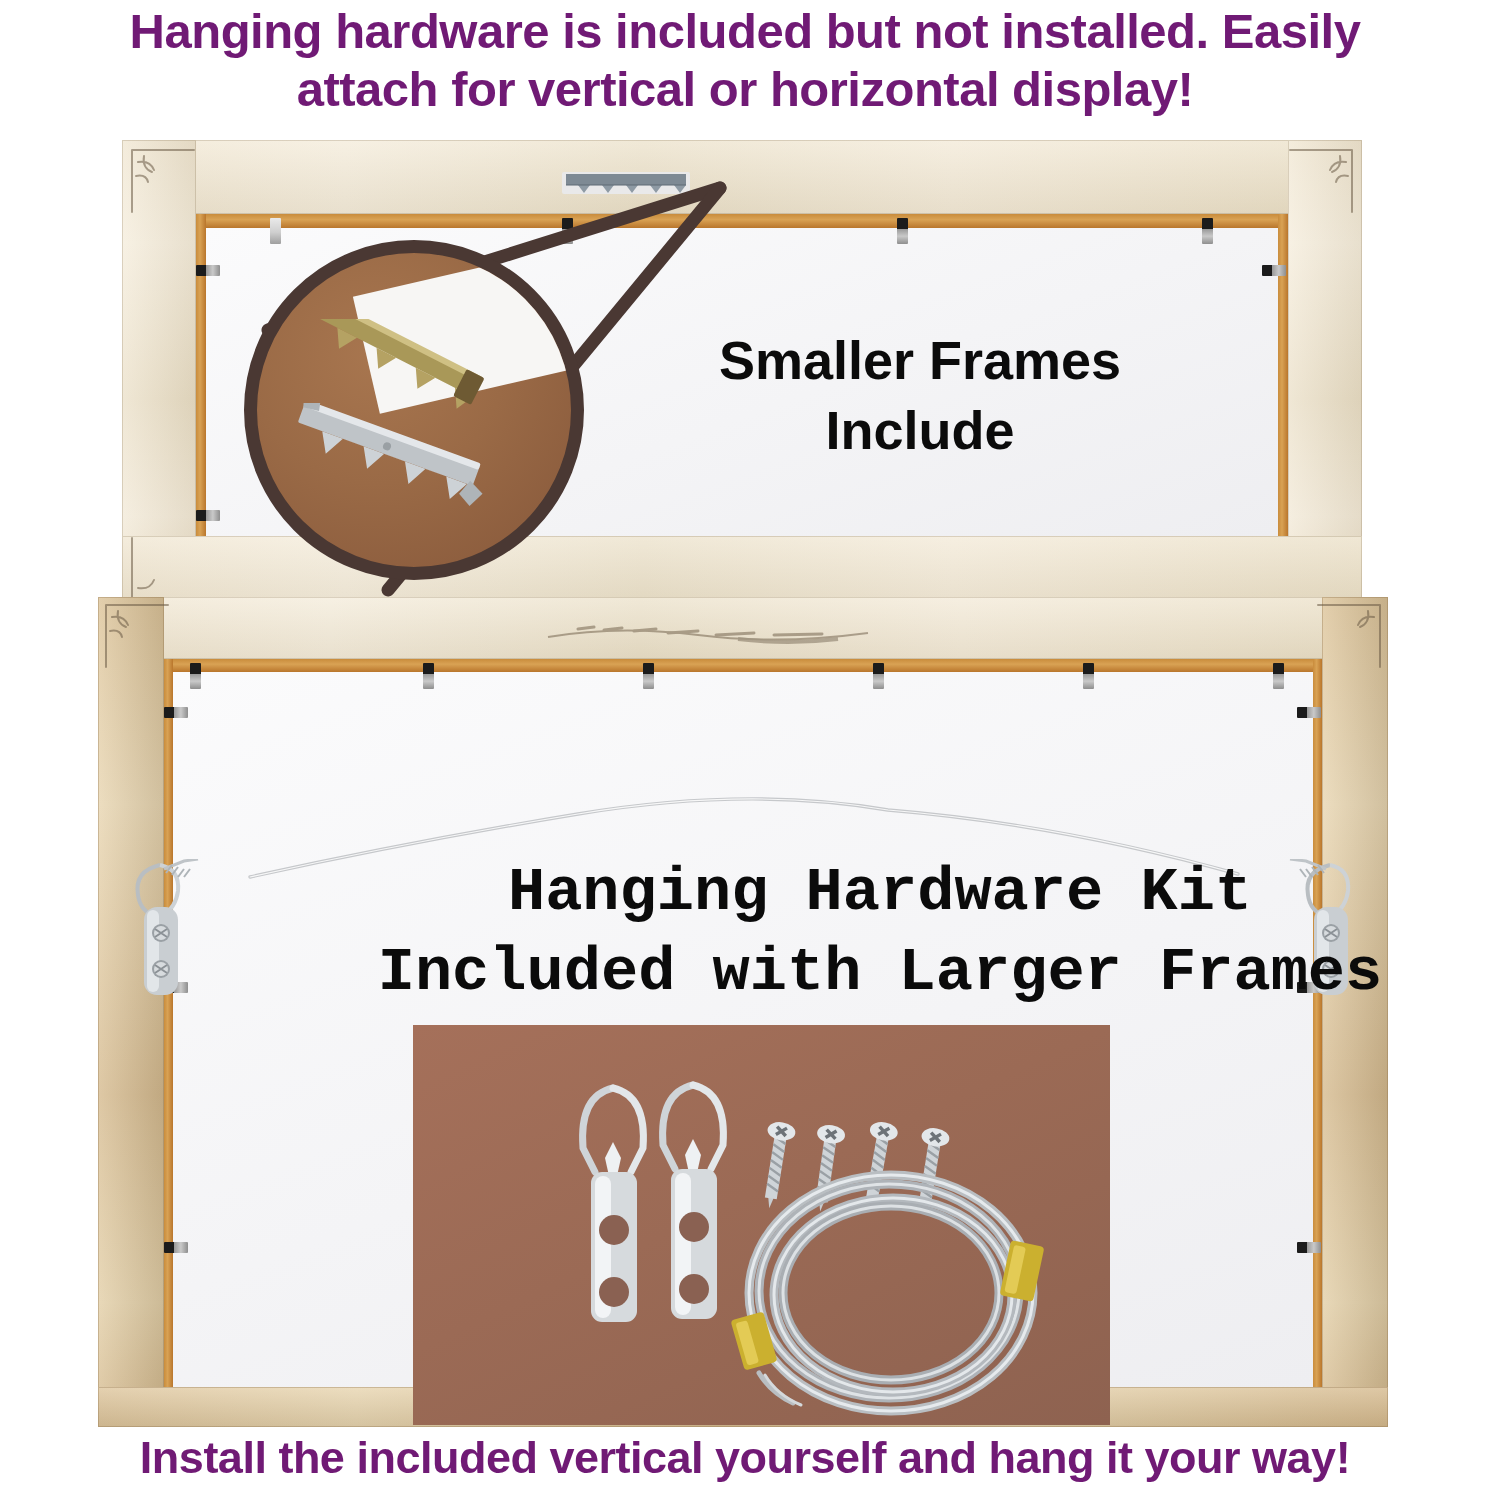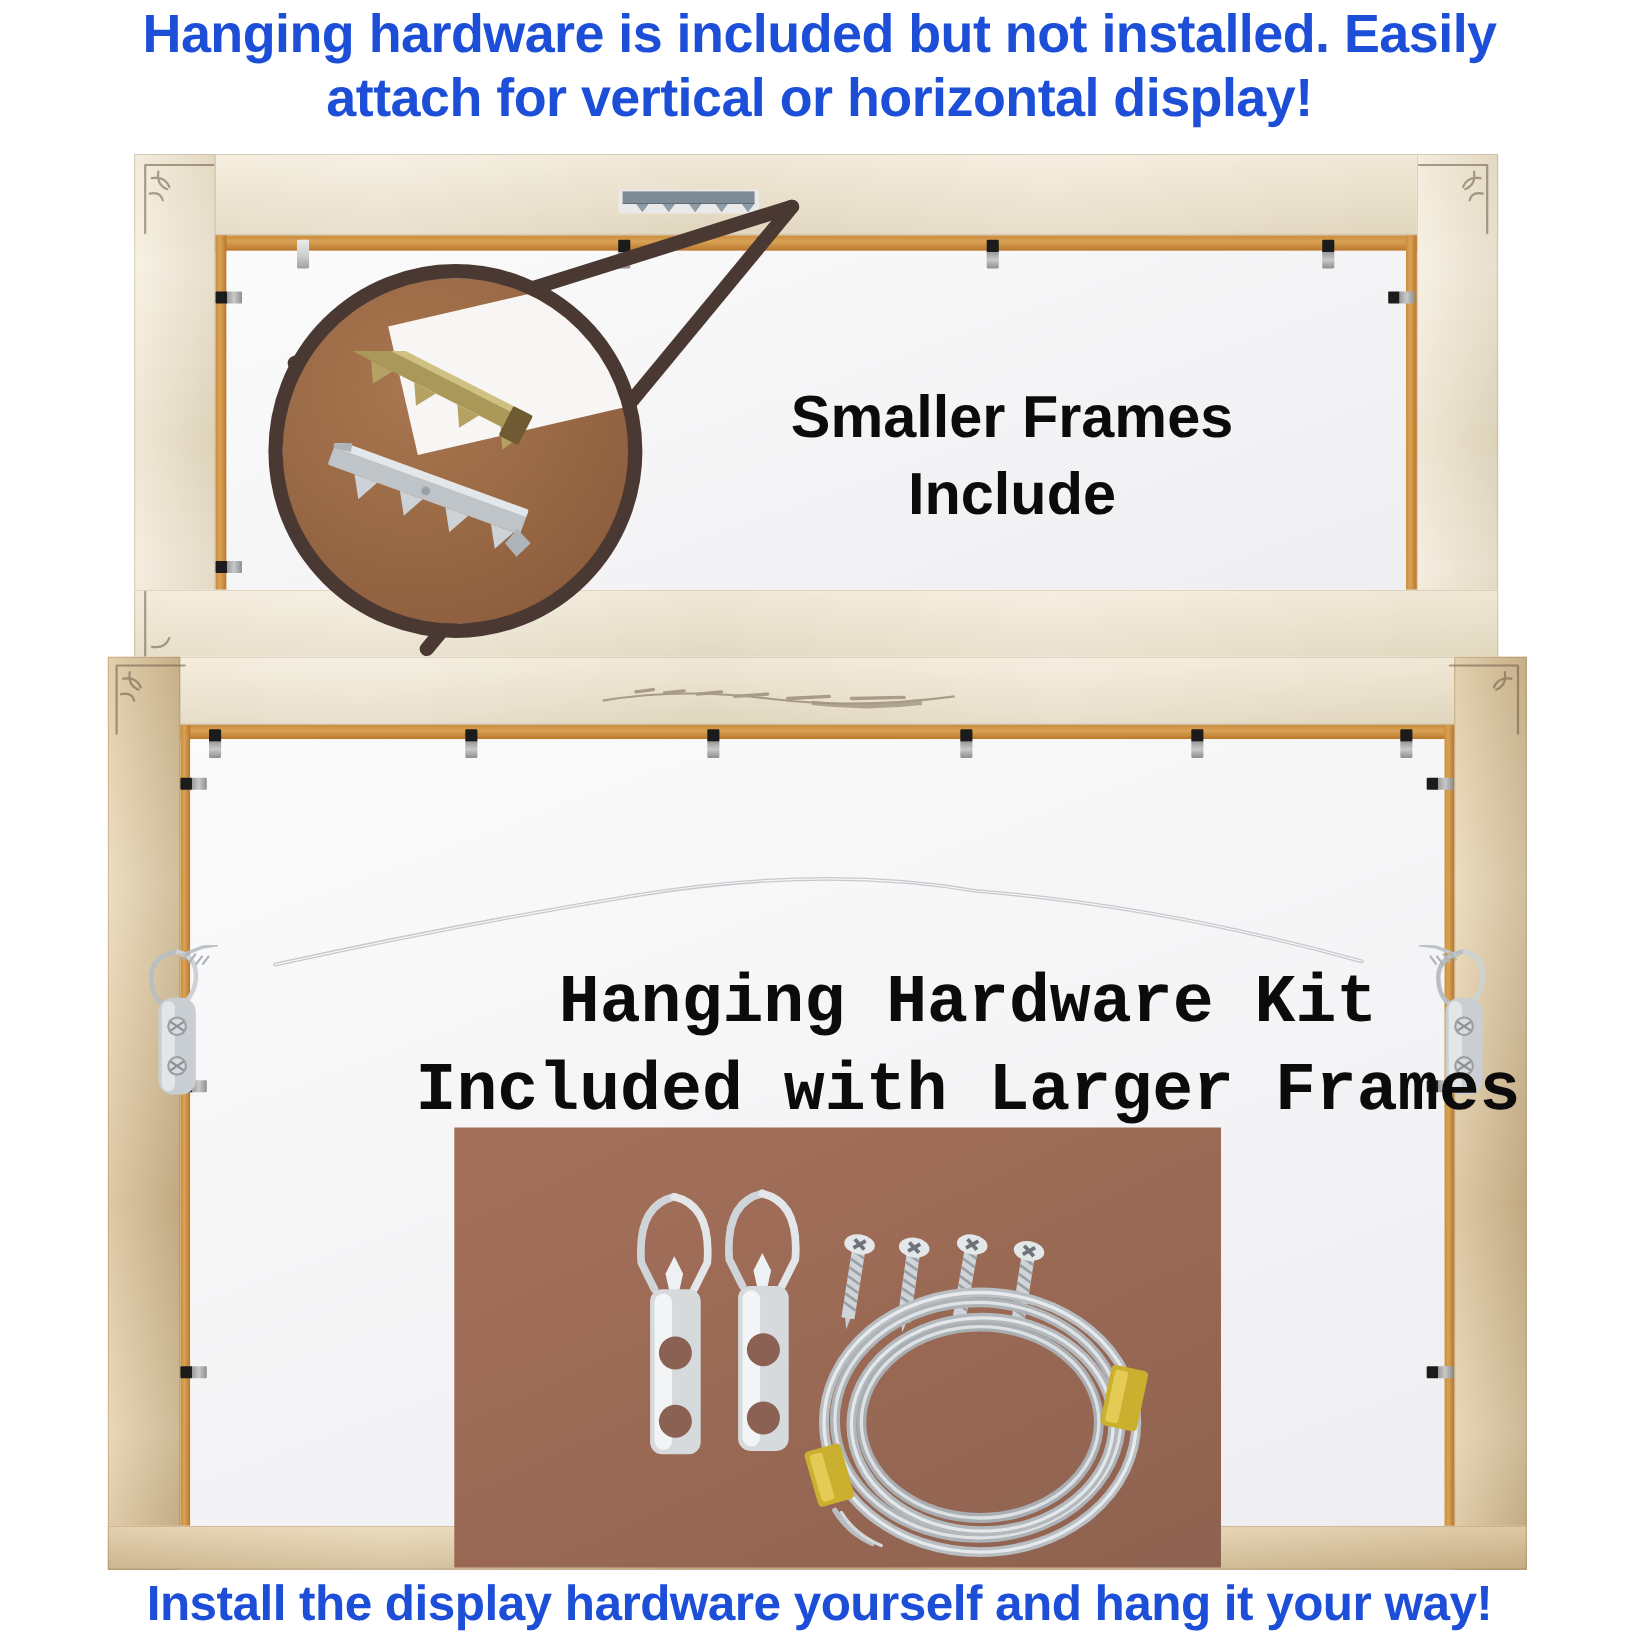--- a/index.html
+++ b/index.html
@@ -7,21 +7,21 @@
     width: 1490px; height: 1500px;
     background: #ffffff;
     font-family: "Liberation Sans", sans-serif;
     overflow: hidden;
   }
   #stage { position: relative; width: 1490px; height: 1500px; background: #ffffff; }
 
   
   .headline {
     position: absolute; left: 0; width: 1490px;
-    text-align: center; color: #1d4ed8;
+    text-align: center; color: #701a75;
     font-weight: 700; letter-spacing: -0.5px;
   }
   #headline-top { top: 2px; font-size: 49px; line-height: 58px; padding: 0 10px; }
   #footer-caption { top: 1432px; font-size: 45px; line-height: 52px; }
 
   
   .frame { position: absolute; }
   .rail {
     position: absolute;
     background:
@@ -57,21 +57,21 @@
   .corner-mark { position: absolute; opacity: .55; }
 
   
   .clip { position: absolute; width: 11px; height: 26px; border-radius: 1px;
           background: linear-gradient(180deg,#1b1b1b 0%,#1b1b1b 42%,#9a9a9a 43%,#c9c9c9 70%,#8e8e8e 100%); }
   .clip.light { background: linear-gradient(180deg,#eaeaea 0%,#cfcfcf 55%,#9f9f9f 100%); }
   .clip.side { width: 24px; height: 11px;
     background: linear-gradient(90deg,#1b1b1b 0%,#1b1b1b 42%,#9a9a9a 43%,#c9c9c9 70%,#8e8e8e 100%); }
 
   
-  .label-block { position: absolute; text-align: center; color: #0b0b0b; font-weight: 700; margin-top: 19px; }
+  .label-block { position: absolute; text-align: center; color: #0b0b0b; font-weight: 700; }
   #label-small { left: 590px; top: 325px; width: 660px; font-size: 54px; line-height: 70px; }
   #label-large { left: 300px; top: 853px; width: 1160px; font-size: 62px; line-height: 80px; font-family: Liberation Mono, monospace; }
 
   
   #callout { position: absolute; left: 228px; top: 168px; width: 430px; height: 420px; }
   #magnifier {
     position: absolute; left: 16px; top: 72px; width: 340px; height: 340px;
     border-radius: 50%; border: 13px solid #4a3833;
     background: radial-gradient(circle at 38% 32%, #a8764f 0%, #9a6a46 45%, #86573a 100%);
     overflow: hidden;
@@ -334,15 +334,15 @@
       <rect x="6" y="150" width="34" height="52" rx="4" fill="#cbb02f" transform="rotate(-16 23 176)"></rect>
       <rect x="10" y="154" width="12" height="44" rx="3" fill="#e3cb55" transform="rotate(-16 23 176)"></rect>
       <rect x="274" y="78" width="34" height="56" rx="4" fill="#cbb02f" transform="rotate(12 291 106)"></rect>
       <rect x="278" y="82" width="12" height="48" rx="3" fill="#e3cb55" transform="rotate(12 291 106)"></rect>
 
       <path d="M28 208 Q40 228 62 238" stroke="#b9bec2" stroke-width="5" fill="none" stroke-linecap="round"></path>
       <path d="M34 210 Q46 230 70 240" stroke="#d5d9dc" stroke-width="3" fill="none" stroke-linecap="round"></path>
     </svg>
   </div>
 
-  <div class="headline" id="footer-caption">Install the display hardware yourself and hang it your way!</div>
+  <div class="headline" id="footer-caption">Install the included vertical yourself and hang it your way!</div>
 
 </div>
 
 </body></html>

